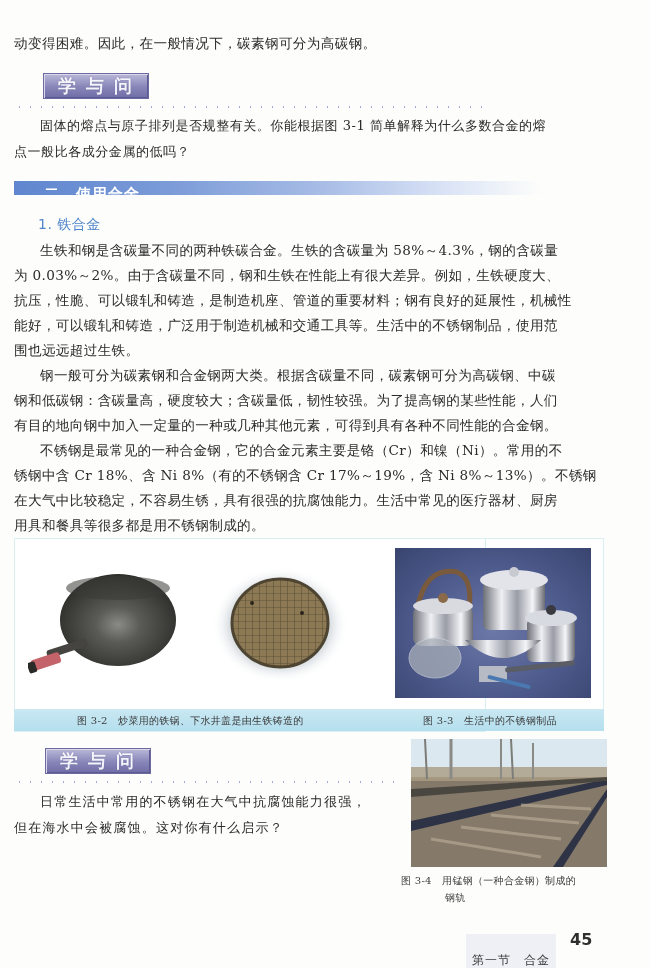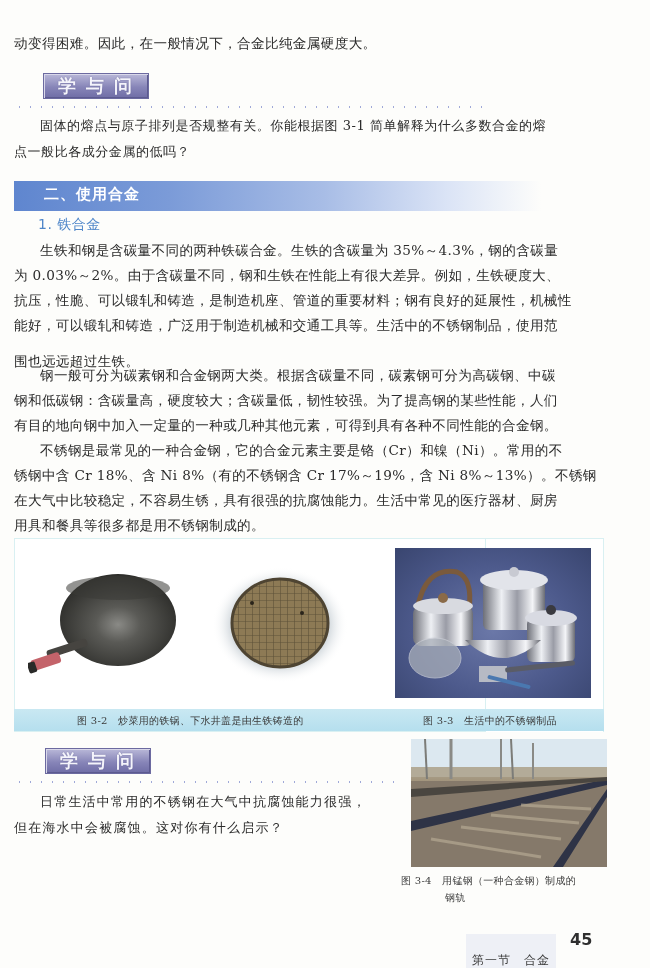--- a/index.html
+++ b/index.html
@@ -21,21 +21,21 @@
     .ask-box span { font-family: "DejaVu Sans", sans-serif; font-weight: bold; font-size: 18px; color: #f4f4fb; letter-spacing: 2px; text-shadow: 0 0 1px #55538a; }
     .dotted {
       position: absolute; height: 2px;
       background-image: radial-gradient(circle, #9fa9d8 0.8px, transparent 1px);
       background-size: 11px 2px; background-repeat: repeat-x;
     }
     .ask-text { position: absolute; font-family: "DejaVu Serif", serif; font-size: 13px; line-height: 20px; color: #2b2b2b; white-space: nowrap; letter-spacing: 0.8px; }
 
     
     .section-bar {
-      position: absolute; left: 14px; top: 181px; width: 620px; height: 30px;
+      position: absolute; left: 14px; top: 181px; width: 620px; height: 14px;
       background: linear-gradient(90deg, #5f86cf 0%, #7b9bd8 25%, #a8bde6 50%, #dbe4f6 70%, #fdfdfb 85%);
     }
     .section-bar span { position: absolute; left: 30px; top: 4px; font-family: "DejaVu Sans", sans-serif; font-weight: bold; font-size: 15px; color: #ffffff; letter-spacing: 1px; }
 
     .subhead { position: absolute; left: 38px; top: 216px; font-family: "DejaVu Sans", sans-serif; font-size: 14px; color: #4f86c9; letter-spacing: 0.5px; }
 
     
     .fig-panel {
       position: absolute; left: 14px; top: 538px; width: 472px; height: 194px;
       background: #ffffff; border: 1px solid #d9f0f2;
@@ -56,41 +56,41 @@
     .rail-photo { left: 411px; top: 739px; width: 196px; height: 128px;
       background: linear-gradient(180deg, #d9e6ef 0%, #cbd9e2 22%, #8a7f6d 32%, #766a58 55%, #8e8472 100%); }
 
     .footer { position: absolute; top: 934px; font-family: "DejaVu Sans", sans-serif; }
     .footer-label { left: 466px; font-size: 12px; color: #3a3a3a; letter-spacing: 1px; background: #eef0f6; padding: 18px 6px; }
     .footer-page { left: 570px; top: 930px; font-size: 16px; font-weight: bold; color: #2f2f2f; text-align: right; }
   </style>
 </head>
 <body>
 
-<div class="line" style="top:33px;">动变得困难。因此，在一般情况下，合金比纯金属硬度大。</div>
+<div class="line" style="top:33px;">动变得困难。因此，在一般情况下，碳素钢可分为高碳钢。</div>
 
 <div class="ask-box" style="left:43px; top:73px;">
   <span>学</span>
   <span>与</span>
   <span>问</span>
 </div>
 <div class="dotted" style="left:14px; top:106px; width:476px;"></div>
 <div class="ask-text" style="left:40px; top:116px; letter-spacing:0.55px;">固体的熔点与原子排列是否规整有关。你能根据图 3-1 简单解释为什么多数合金的熔</div>
 <div class="ask-text" style="left:14px; top:142px; letter-spacing:0.55px;">点一般比各成分金属的低吗？</div>
 
 <div class="section-bar">
   <span>二、使用合金</span>
 </div>
 <div class="subhead">1. 铁合金</div>
 
-<div class="line indent" style="top:240px;">生铁和钢是含碳量不同的两种铁碳合金。生铁的含碳量为 35%～4.3%，钢的含碳量</div>
+<div class="line indent" style="top:240px;">生铁和钢是含碳量不同的两种铁碳合金。生铁的含碳量为 58%～4.3%，钢的含碳量</div>
 <div class="line" style="top:265px;">为 0.03%～2%。由于含碳量不同，钢和生铁在性能上有很大差异。例如，生铁硬度大、</div>
 <div class="line" style="top:290px;">抗压，性脆、可以锻轧和铸造，是制造机座、管道的重要材料；钢有良好的延展性，机械性</div>
 <div class="line" style="top:315px;">能好，可以锻轧和铸造，广泛用于制造机械和交通工具等。生活中的不锈钢制品，使用范</div>
-<div class="line" style="top:340px;margin-top:11px;">围也远远超过生铁。</div>
+<div class="line" style="top:340px;">围也远远超过生铁。</div>
 
 <div class="line indent" style="top:365px;text-align:right;">钢一般可分为碳素钢和合金钢两大类。根据含碳量不同，碳素钢可分为高碳钢、中碳</div>
 <div class="line" style="top:390px;">钢和低碳钢：含碳量高，硬度较大；含碳量低，韧性较强。为了提高钢的某些性能，人们</div>
 <div class="line" style="top:415px;">有目的地向钢中加入一定量的一种或几种其他元素，可得到具有各种不同性能的合金钢。</div>
 
 <div class="line indent" style="top:440px;">不锈钢是最常见的一种合金钢，它的合金元素主要是铬（Cr）和镍（Ni）。常用的不</div>
 <div class="line" style="top:465px;">锈钢中含 Cr 18%、含 Ni 8%（有的不锈钢含 Cr 17%～19%，含 Ni 8%～13%）。不锈钢</div>
 <div class="line" style="top:490px;">在大气中比较稳定，不容易生锈，具有很强的抗腐蚀能力。生活中常见的医疗器材、厨房</div>
 <div class="line" style="top:515px;">用具和餐具等很多都是用不锈钢制成的。</div>
 

